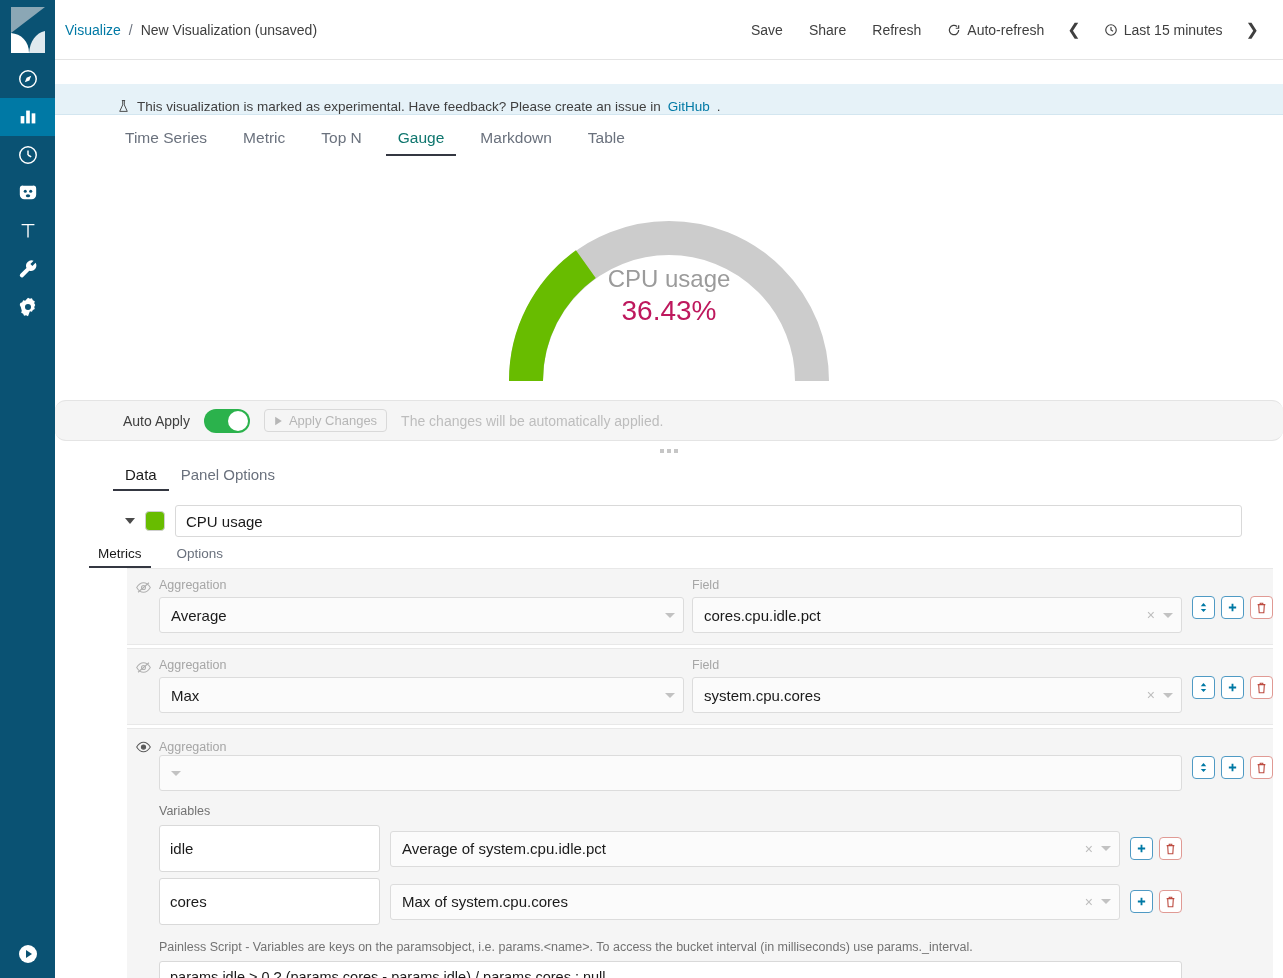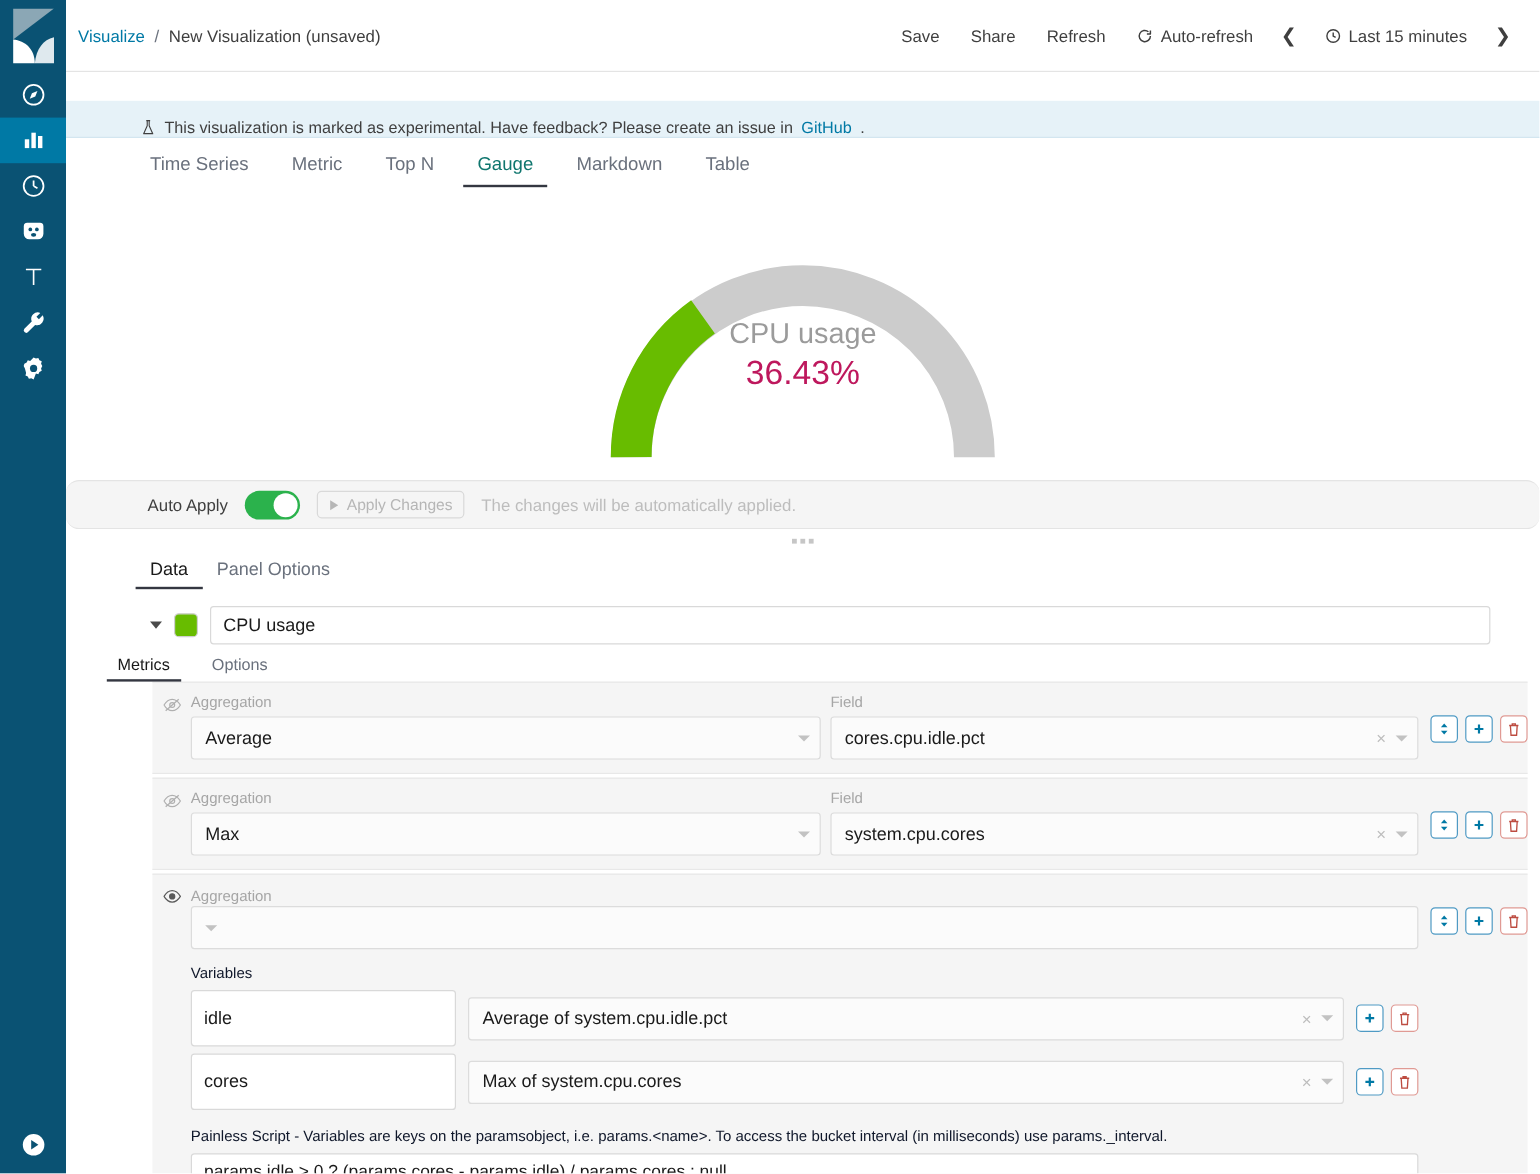--- a/index.html
+++ b/index.html
@@ -185,21 +185,21 @@
   
   .bs-body { flex:1 1 auto; min-width:0; padding-right:10px; }
   .var-row { display:flex; align-items:center; gap:10px; margin-top:6px; }
   .var-name {
     flex:0 0 198px; height:47px; border:1px solid #d9d9d9; border-radius:3px;
     background:#fff; padding:0 10px; font-size:15px; color:#1a1a1a;
     font-family:"Liberation Sans", sans-serif;
   }
   .var-select { flex:1 1 auto; min-width:0; }
   .var-btns { flex:0 0 auto; display:flex; gap:6px; }
-  .help-text { font-size:12.5px; color:#0f172a; margin:14px 0 5px 0; line-height:1.3; }
+  .help-text { font-size:12.5px; color:#737373; margin:14px 0 5px 0; line-height:1.3; }
   .script-box {
     border:1px solid #d9d9d9; border-radius:3px; background:#fff;
     padding:7px 10px; font-size:14.5px; color:#1a1a1a; height:40px; overflow:hidden;
     cursor:text;
   }
 </style>
 </head>
 <body>
 
 <div class="app">

